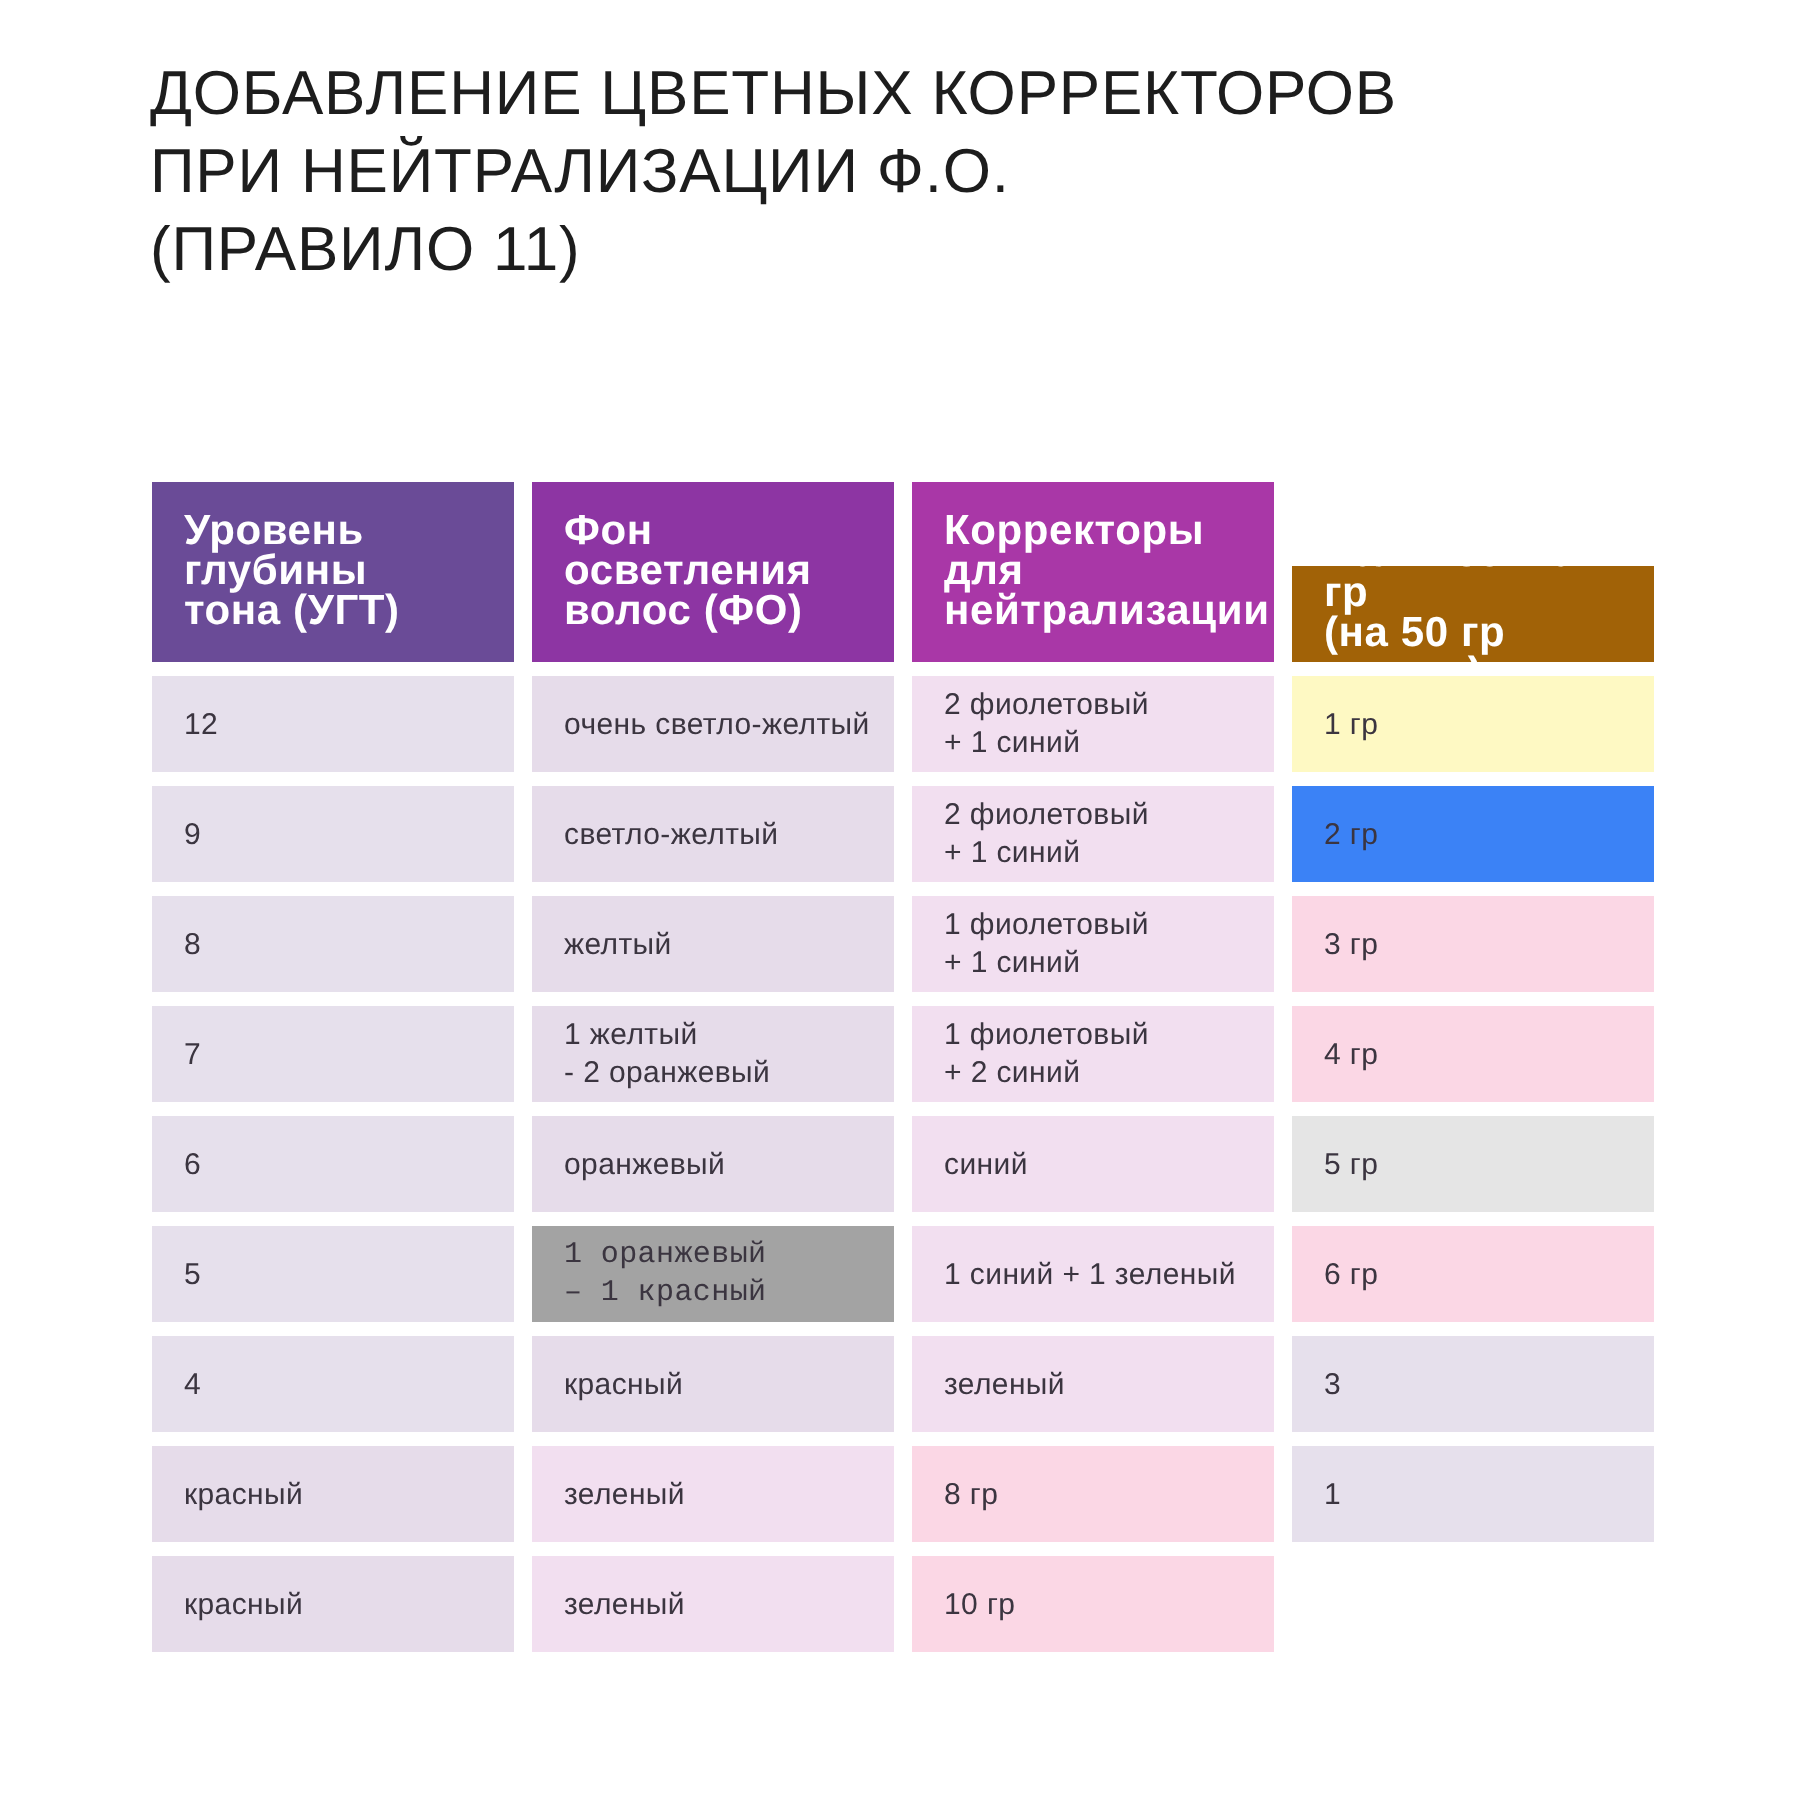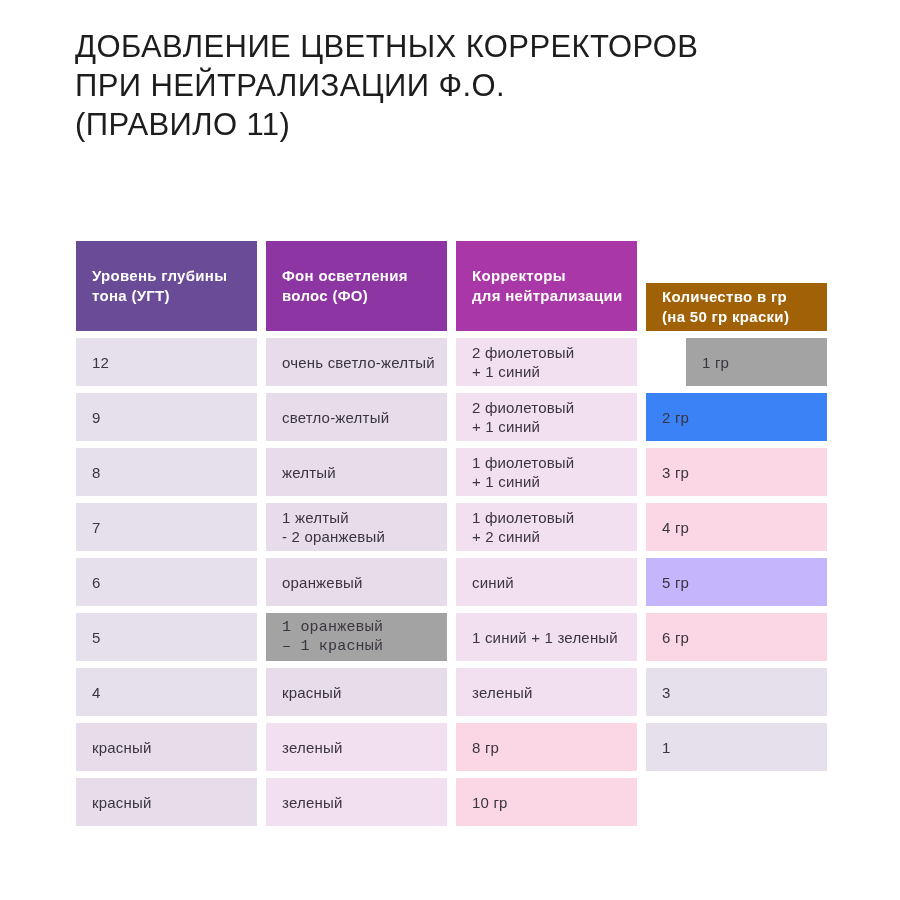--- a/index.html
+++ b/index.html
@@ -40,21 +40,21 @@
     column-gap: 9px;
     row-gap: 7px;
   }
   .th {
     display: flex;
     align-items: center;
     box-sizing: border-box;
     padding: 0 12px 0 16px;
     color: #ffffff;
     font-weight: bold;
-    font-size: 15px;
+    font-size: 21px;
     line-height: 20px;
     letter-spacing: 0.3px;
     white-space: pre-line;
   }
   .td {
     display: flex;
     align-items: center;
     box-sizing: border-box;
     padding: 0 10px 0 16px;
     color: #3b3540;
@@ -78,41 +78,41 @@
     <div class="th" style="background-color: rgb(141, 53, 163);">Фон осветления
 волос (ФО)</div>
     <div class="th" style="background-color: rgb(169, 55, 167);">Корректоры
 для нейтрализации</div>
     <div class="th" style="background-color: #a16207; margin-top: 42px;">Количество в гр
 (на 50 гр краски)</div>
   <div class="td" style="background-color: rgb(230, 224, 236);">12</div>
       <div class="td" style="background-color: rgb(230, 220, 234);">очень светло-желтый</div>
       <div class="td" style="background-color: rgb(242, 223, 240);">2 фиолетовый
 + 1 синий</div>
-      <div class="td" style="background-color: #a3a3a3; margin-left: 40px;">1 гр</div>
+      <div class="td" style="background-color: #fef9c3;">1 гр</div>
       <div class="td" style="background-color: rgb(230, 224, 236);">9</div>
       <div class="td" style="background-color: rgb(230, 220, 234);">светло-желтый</div>
       <div class="td" style="background-color: rgb(242, 223, 240);">2 фиолетовый
 + 1 синий</div>
       <div class="td" style="background-color: #3b82f6;">2 гр</div>
       <div class="td" style="background-color: rgb(230, 224, 236);">8</div>
       <div class="td" style="background-color: rgb(230, 220, 234);">желтый</div>
       <div class="td" style="background-color: rgb(242, 223, 240);">1 фиолетовый
 + 1 синий</div>
       <div class="td" style="background-color: rgb(251, 215, 229);">3 гр</div>
       <div class="td" style="background-color: rgb(230, 224, 236);">7</div>
       <div class="td" style="background-color: rgb(230, 220, 234);">1 желтый
 - 2 оранжевый</div>
       <div class="td" style="background-color: rgb(242, 223, 240);">1 фиолетовый
 + 2 синий</div>
       <div class="td" style="background-color: rgb(251, 215, 229);">4 гр</div>
       <div class="td" style="background-color: rgb(230, 224, 236);">6</div>
       <div class="td" style="background-color: rgb(230, 220, 234);">оранжевый</div>
       <div class="td" style="background-color: rgb(242, 223, 240);">синий</div>
-      <div class="td" style="background-color: #c4b5fd;">5 гр</div>
+      <div class="td" style="background-color: #e5e5e5;">5 гр</div>
       <div class="td" style="background-color: rgb(230, 224, 236);">5</div>
       <div class="td" style="background-color: #a3a3a3; font-family: Liberation Mono, monospace;">1 оранжевый
 – 1 красный</div>
       <div class="td" style="background-color: rgb(242, 223, 240);">1 синий + 1 зеленый</div>
       <div class="td" style="background-color: rgb(251, 215, 229);">6 гр</div>
       <div class="td" style="background-color: rgb(230, 224, 236);">4</div>
       <div class="td" style="background-color: rgb(230, 220, 234);">красный</div>
       <div class="td" style="background-color: rgb(242, 223, 240);">зеленый</div>
       <div class="td" style="background-color: rgb(230, 224, 236);">3</div>
       <div class="td" style="background-color: rgb(230, 220, 234);">красный</div>

